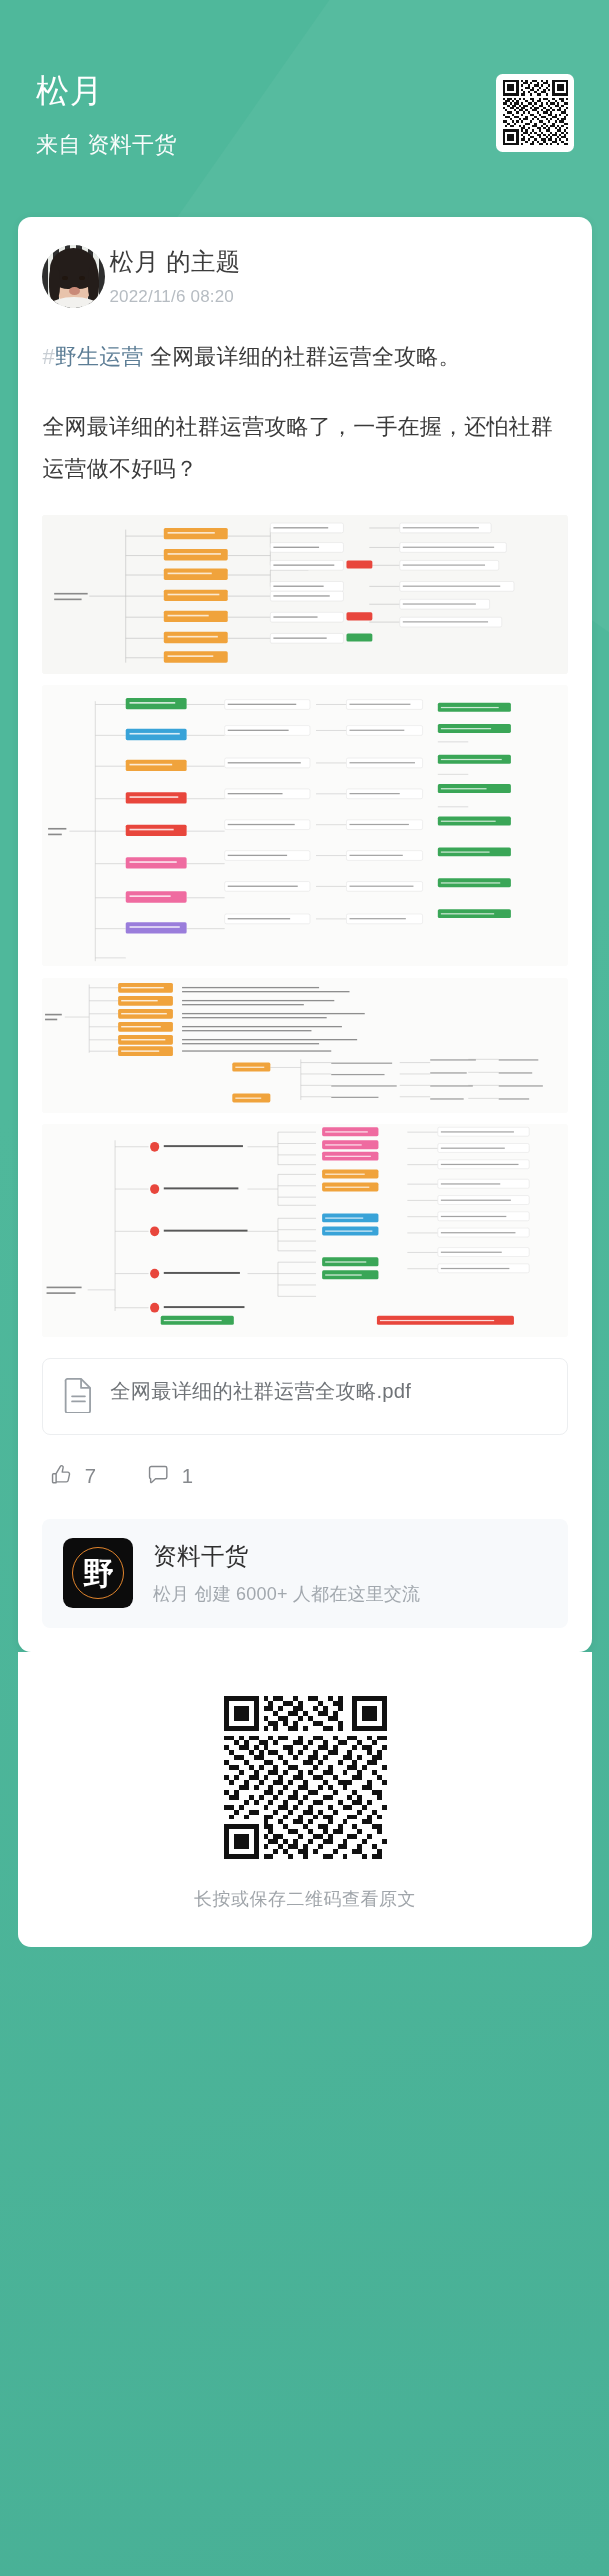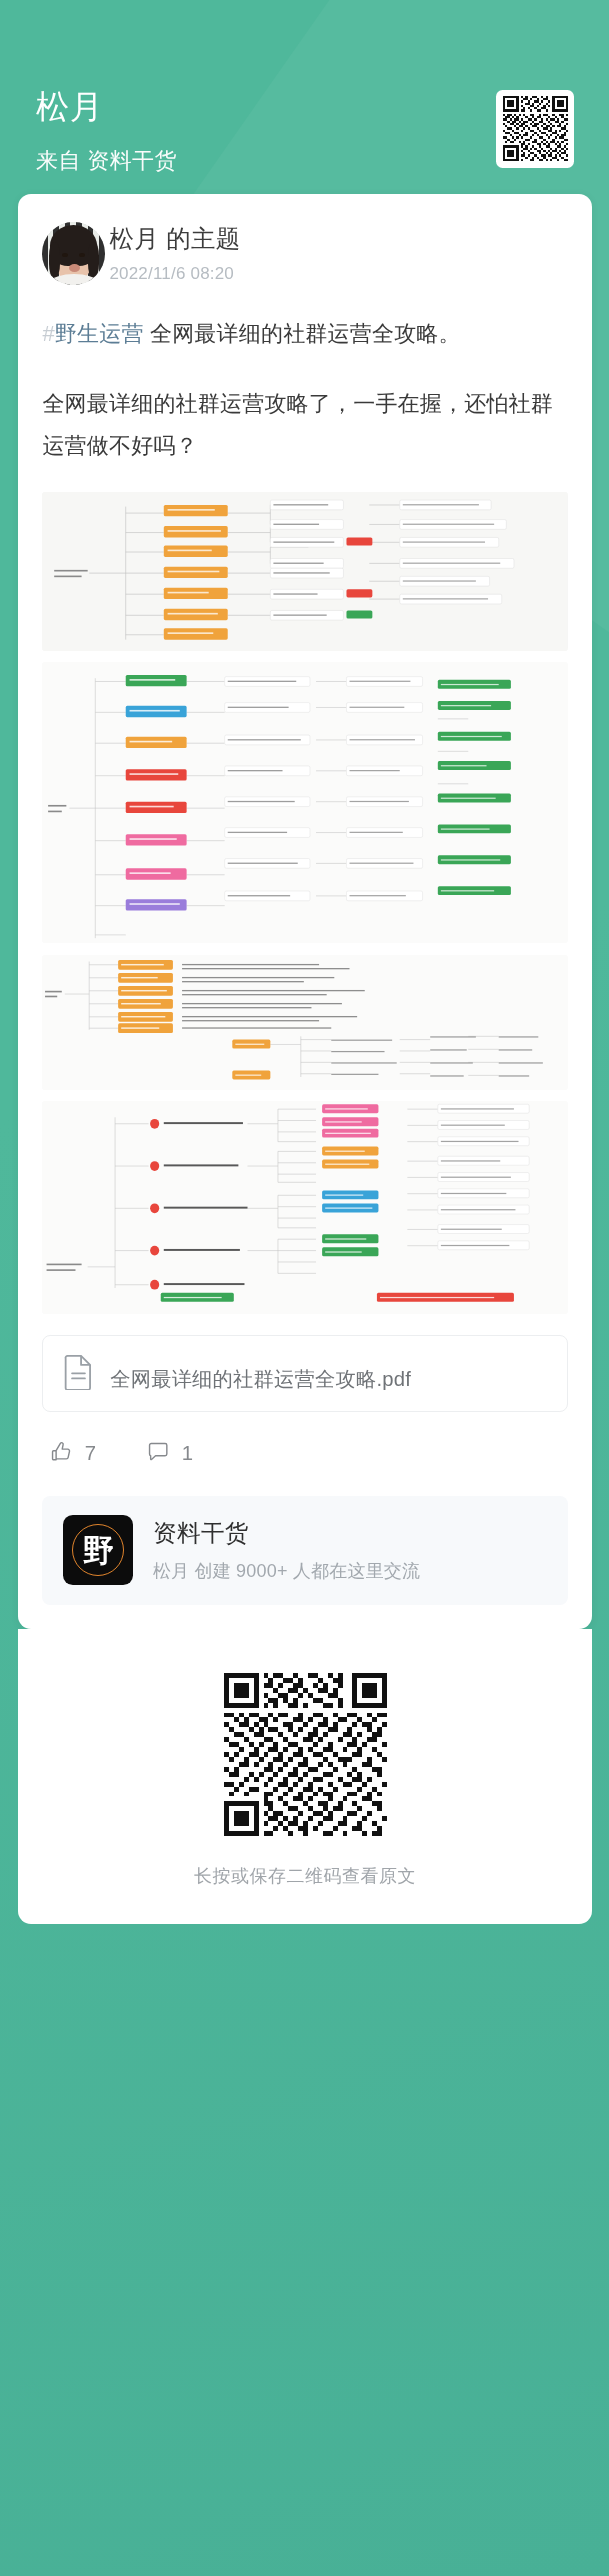--- a/index.html
+++ b/index.html
@@ -23,22 +23,22 @@
     width: 732px; height: 732px;
     background: rgba(255,255,255,0.045);
     transform: rotate(35deg);
     pointer-events: none;
   }
 
   
   .header {
     position: relative;
     z-index: 2;
-    height: 194px;
-    padding: 70px 36px 0 36px;
+    height: 217px;
+    padding: 54px 36px 0 36px;
     display: flex;
     justify-content: space-between;
     align-items: flex-start;
   }
   .header-left { padding-top: 16.3px; }
   .header-title {
     color: #ffffff;
     font-size: 33px;
     line-height: 1.25;
     letter-spacing: 0.8px;
@@ -172,21 +172,21 @@
   .mm-4 { height: 213px; background: #fbfbfa; }
   .mm svg { width: 100%; height: 100%; display: block; }
 
   
   .attach {
     margin-top: 21px;
     border: 0.8px solid #eceef0;
     border-radius: 8.1px;
     padding: 18px 19.5px;
     display: flex;
-    align-items: flex-end;
+    align-items: flex-start;
     gap: 16.3px;
   }
   .file-icon { flex: 0 0 31px; }
   .attach-name {
     font-size: 20.3px;
     color: #6f7377;
     letter-spacing: 0.2px;
     white-space: nowrap;
     overflow: hidden;
     text-overflow: ellipsis;
@@ -986,21 +986,21 @@
       </div>
     </div>
 
     <div class="group">
       <div class="group-logo">
         <span class="ring"></span>
         <span class="glyph">野</span>
       </div>
       <div class="group-text">
         <div class="group-name">资料干货</div>
-        <div class="group-desc">松月 创建 9000+ 人都在这里交流</div>
+        <div class="group-desc">松月 创建 6000+ 人都在这里交流</div>
       </div>
     </div>
 
   </div>
 
   <div class="footer">
     <div class="qr-bottom">
       <svg class="qr-canvas" viewBox="0 0 33 33" shape-rendering="crispEdges" aria-hidden="true">
         <rect width="33" height="33" fill="#fff"></rect>
         <g fill="#111">

